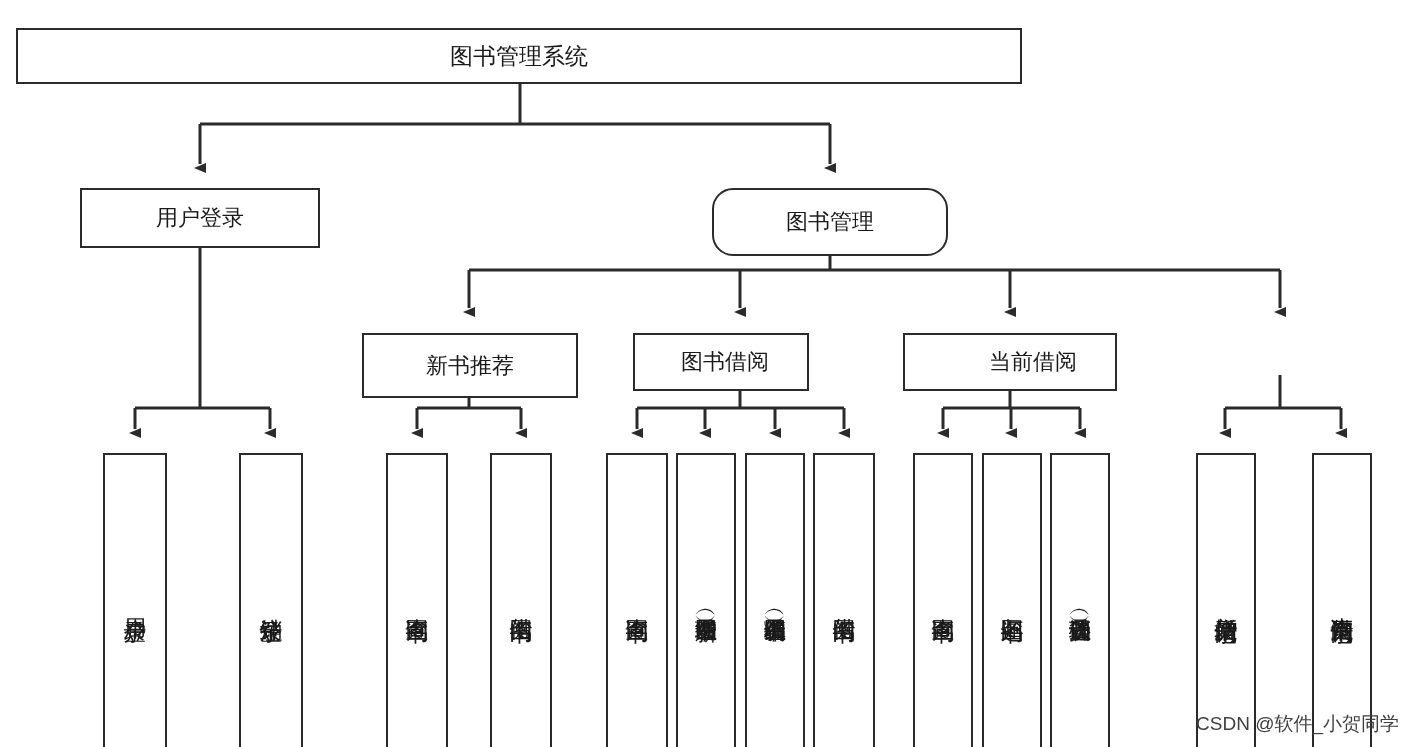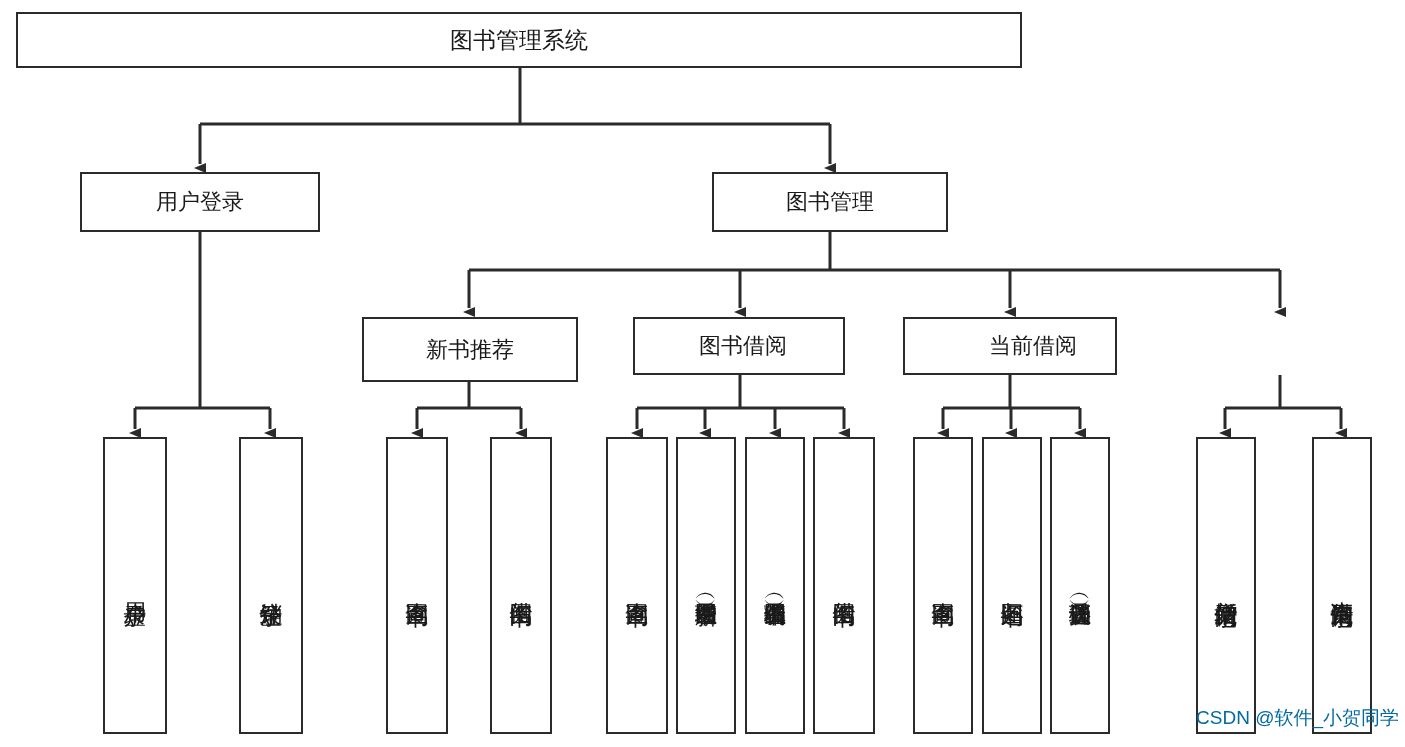--- a/index.html
+++ b/index.html
@@ -28,20 +28,21 @@
   }
   .node {
     position: absolute;
     box-sizing: border-box;
     background: #ffffff;
     border: 2px solid #2b2b2b;
     display: flex;
     align-items: center;
     justify-content: center;
     z-index: 2;
+    margin-top: 16px;
   }
   .node-label {
     color: #1a1a1a;
     white-space: nowrap;
     letter-spacing: 0px;
   }
   
   .node.horiz .node-label {
     font-size: 22px;
     line-height: 1;
@@ -65,23 +66,23 @@
     text-align: center;
   }
   .node.vert.tight .node-label {
     font-size: 22px;
     line-height: 1.0;
     letter-spacing: 0px;
   }
   .watermark {
     position: absolute;
     right: 6px;
-    bottom: 16px;
+    bottom: 10px;
     font-size: 19px;
-    color: #0369a1;
+    color: #404040;
     white-space: nowrap;
     z-index: 5;
   }
 </style>
 </head>
 <body>
 
 <div id="canvas">
 
   <svg id="wires" viewBox="0 0 1405 747" xmlns="http://www.w3.org/2000/svg">
@@ -137,29 +138,29 @@
   </svg>
 
   <div class="node horiz title" style="left:16px; top:12px; width:1006px; height:56px;">
     <span class="node-label">图书管理系统</span>
   </div>
 
   <div class="node horiz" style="left:80px; top:172px; width:240px; height:60px;">
     <span class="node-label">用户登录</span>
   </div>
 
-  <div class="node horiz" style="left:712px; top:172px; width:236px; height:60px;">
+  <div class="node horiz" style="left:712px; top:172px; width:236px; height:68px;border-radius:21px;">
     <span class="node-label">图书管理</span>
   </div>
 
   <div class="node horiz" style="left:362px; top:317px; width:216px; height:65px;">
     <span class="node-label">新书推荐</span>
   </div>
 
-  <div class="node horiz" style="left:633px; top:317px; width:212px; height:58px;padding-left:8px;">
+  <div class="node horiz" style="left:633px; top:317px; width:176px; height:58px;padding-left:8px;">
     <span class="node-label">图书借阅</span>
   </div>
 
   <div class="node horiz" style="left:903px; top:317px; width:214px; height:58px;padding-left:46px;">
     <span class="node-label">当前借阅</span>
   </div>
 
 
   <div class="node vert" style="left:103px; top:437px; width:64px; height:297px;">
     <span class="node-label">用户登录</span>

